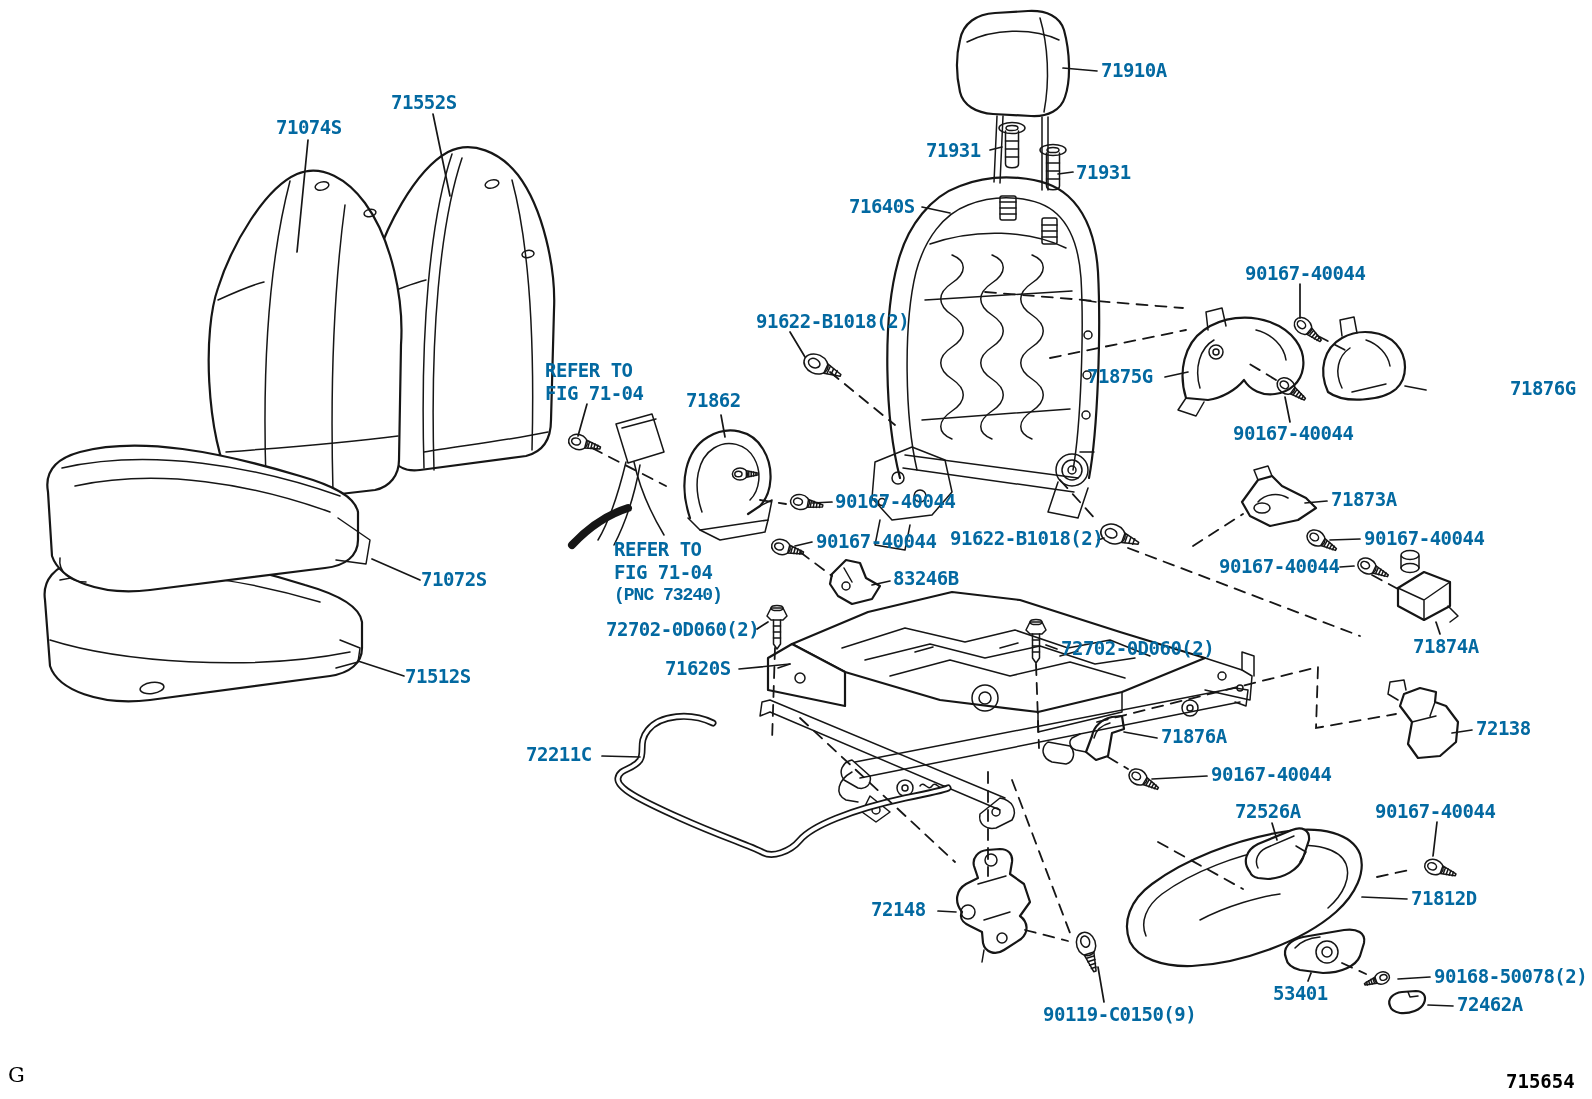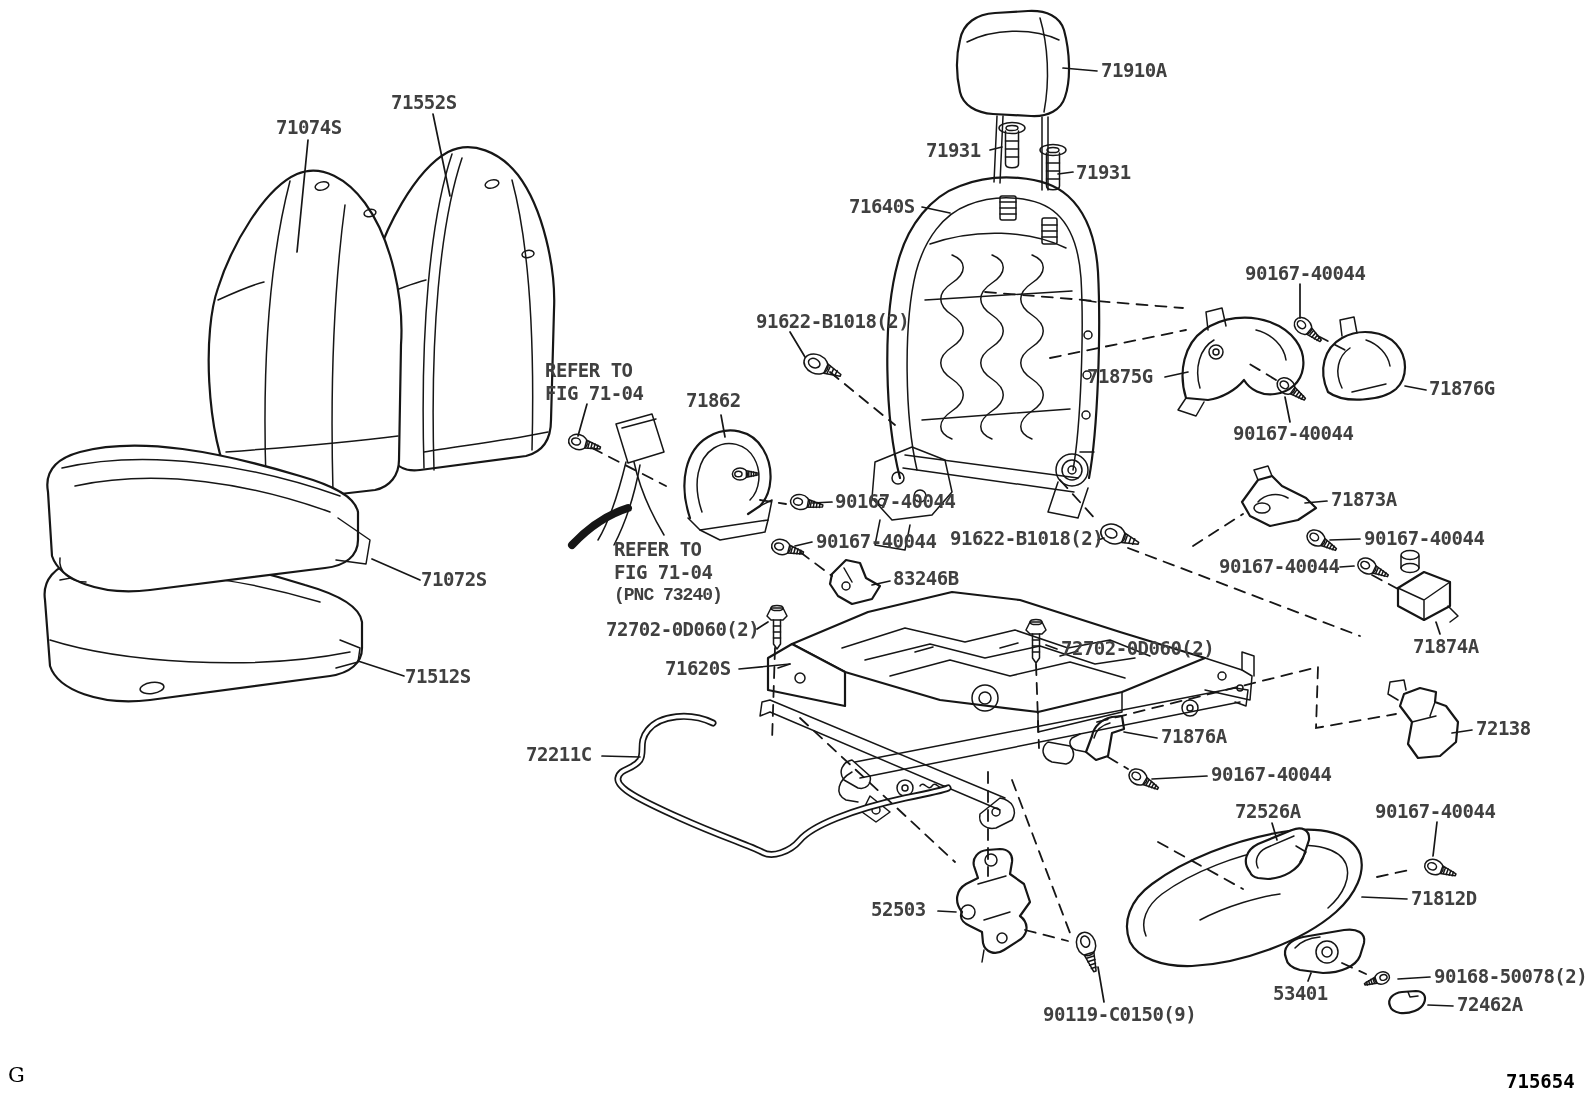--- a/index.html
+++ b/index.html
@@ -1,19 +1,19 @@
 <!DOCTYPE html>
 <html><head>
 <meta charset="utf-8">
 <style>
   html,body{margin:0;padding:0;background:#ffffff;}
   #stage{position:relative;width:1592px;height:1099px;background:#ffffff;overflow:hidden;
          font-family:"DejaVu Sans Mono",monospace;}
   #art{position:absolute;left:0;top:0;}
-  .pl{position:absolute;font-size:19px;font-weight:bold;color:#404040;white-space:nowrap;
+  .pl{position:absolute;font-size:19px;font-weight:bold;color:#0369a1;white-space:nowrap;
       letter-spacing:-0.5px;line-height:19px;}
   .note{line-height:23px;}
   .note .sub{font-family:Liberation Mono, monospace;font-size:18px;letter-spacing:-1px;}
   .corner{position:absolute;font-size:21px;color:#000;font-family:"DejaVu Serif",serif;}
   .fignum{position:absolute;font-size:19px;font-weight:bold;color:#000;
           font-family:"DejaVu Sans Mono",monospace;}
   svg *{vector-effect:non-scaling-stroke;}
   .o{fill:none;stroke:#161616;stroke-width:2.2;stroke-linecap:round;stroke-linejoin:round;}
   .ow{fill:#ffffff;stroke:#161616;stroke-width:2.2;stroke-linejoin:round;}
   .d{fill:none;stroke:#161616;stroke-width:1.5;stroke-linecap:round;stroke-linejoin:round;}
@@ -423,21 +423,21 @@
 </svg>
 
 <div class="pl" style="left:276px;top:118px">71074S</div>
 <div class="pl" style="left:391px;top:93px">71552S</div>
 <div class="pl" style="left:1101px;top:61px">71910A</div>
 <div class="pl" style="left:926px;top:141px">71931</div>
 <div class="pl" style="left:1076px;top:163px">71931</div>
 <div class="pl" style="left:849px;top:197px">71640S</div>
 <div class="pl" style="left:1245px;top:264px">90167-40044</div>
 <div class="pl" style="left:1087px;top:367px">71875G</div>
-<div class="pl" style="left:1429px;top:379px">71876G</div>
+<div class="pl" style="left:1510px;top:379px">71876G</div>
 <div class="pl" style="left:1233px;top:424px">90167-40044</div>
 <div class="pl" style="left:756px;top:312px">91622-B1018(2)</div>
 <div class="pl" style="left:686px;top:391px">71862</div>
 <div class="pl" style="left:835px;top:492px">90167-40044</div>
 <div class="pl" style="left:816px;top:532px">90167-40044</div>
 <div class="pl" style="left:950px;top:529px">91622-B1018(2)</div>
 <div class="pl" style="left:1331px;top:490px">71873A</div>
 <div class="pl" style="left:1364px;top:529px">90167-40044</div>
 <div class="pl" style="left:1219px;top:557px">90167-40044</div>
 <div class="pl" style="left:893px;top:569px">83246B</div>
@@ -445,21 +445,21 @@
 <div class="pl" style="left:665px;top:659px">71620S</div>
 <div class="pl" style="left:1061px;top:639px">72702-0D060(2)</div>
 <div class="pl" style="left:1413px;top:637px">71874A</div>
 <div class="pl" style="left:1476px;top:719px">72138</div>
 <div class="pl" style="left:526px;top:745px">72211C</div>
 <div class="pl" style="left:1161px;top:727px">71876A</div>
 <div class="pl" style="left:1211px;top:765px">90167-40044</div>
 <div class="pl" style="left:1235px;top:802px">72526A</div>
 <div class="pl" style="left:1375px;top:802px">90167-40044</div>
 <div class="pl" style="left:1411px;top:889px">71812D</div>
-<div class="pl" style="left:871px;top:900px">52503</div>
+<div class="pl" style="left:871px;top:900px">72148</div>
 <div class="pl" style="left:1043px;top:1005px">90119-C0150(9)</div>
 <div class="pl" style="left:1273px;top:984px">53401</div>
 <div class="pl" style="left:1434px;top:967px">90168-50078(2)</div>
 <div class="pl" style="left:1457px;top:995px">72462A</div>
 <div class="pl" style="left:421px;top:570px">71072S</div>
 <div class="pl" style="left:405px;top:667px">71512S</div>
 
 <div class="pl note" style="left:545px;top:359px">
   <div>REFER TO</div>
   <div>FIG 71-04</div>

